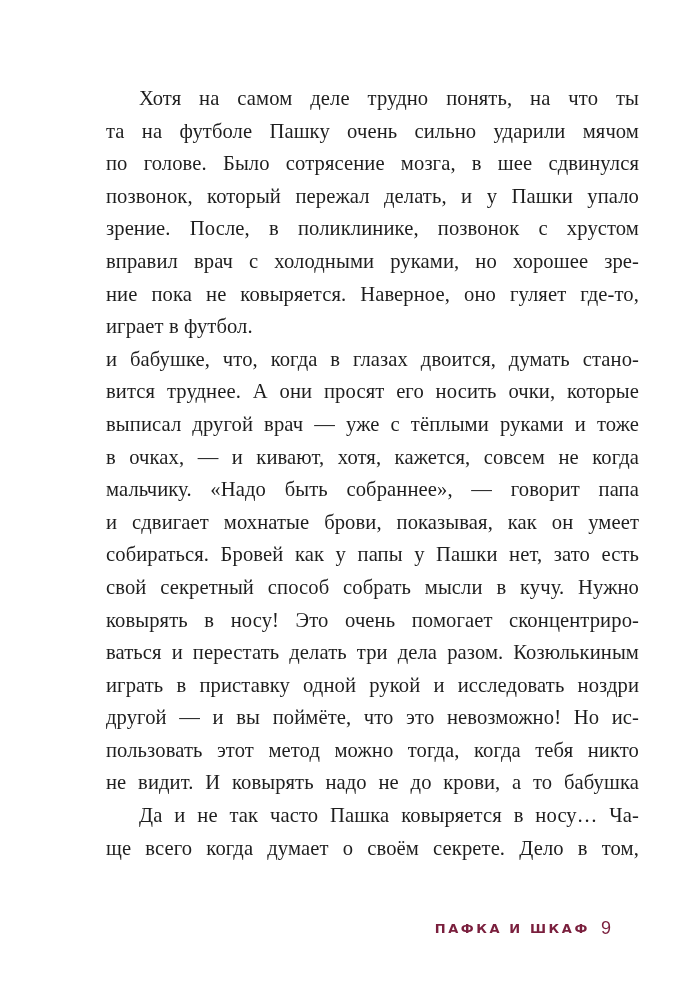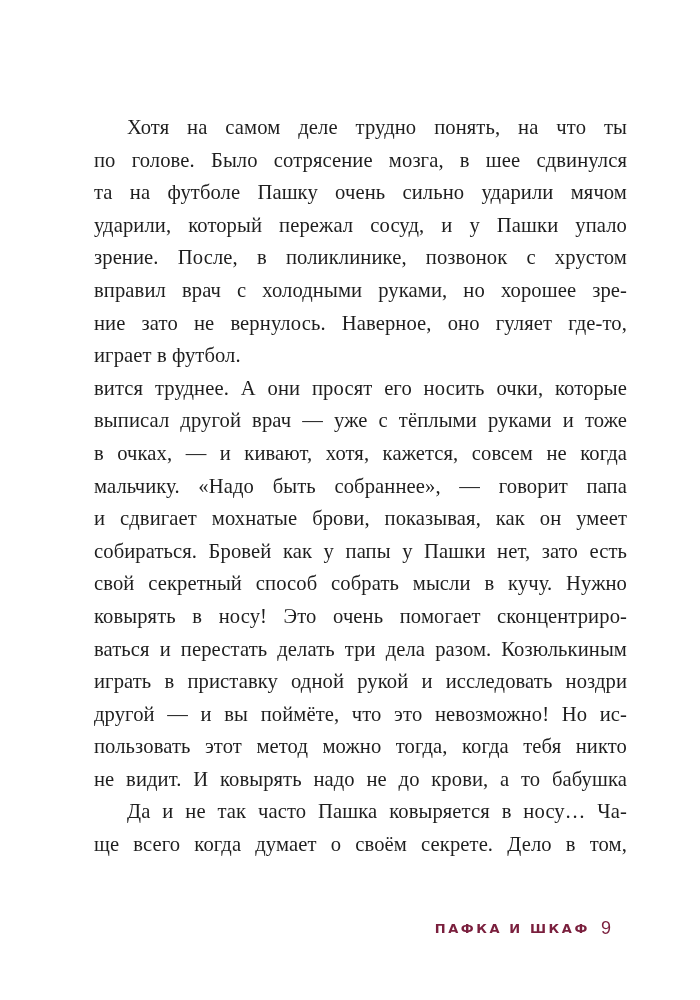--- a/index.html
+++ b/index.html
@@ -1,21 +1,21 @@
 <!DOCTYPE html>
 <html><head>
 <meta charset="utf-8">
 <style>
   html, body { margin: 0; padding: 0; }
   body {
     width: 700px; height: 1000px; background: #ffffff; position: relative; overflow: hidden;
     font-family: "Liberation Serif", "DejaVu Serif", serif; color: #1e1e1e;
   }
   .text-block {
-    position: absolute; left: 94px; top: 82px; width: 533px; margin-top: 29px;
+    position: absolute; left: 106px; top: 82px; width: 533px;
   }
   .line {
     font-size: 20.6px; line-height: 32.6px; height: 32.6px; white-space: nowrap;
     text-align: justify; text-align-last: justify; letter-spacing: 0.1px;
   }
   .line.indent { padding-left: 33px; }
   .line.last { text-align-last: left; }
   .footer {
     position: absolute; top: 918px; left: 0; width: 700px; height: 30px;
   }
@@ -28,28 +28,29 @@
     position: absolute; left: 601px; top: 0px;
     font-family: "Liberation Sans", "DejaVu Sans", sans-serif; font-size: 18px; color: #7a1f3d;
   }
 </style>
 </head>
 <body>
 
 <div class="text-block">
 
   <div class="line indent">Хотя на самом деле трудно понять, на что ты</div>
+  <div class="line">та на футболе Пашку очень сильно ударили мячом</div>
   <div class="line">по голове. Было сотрясение мозга, в шее сдвинулся</div>
-  <div class="line">та на футболе Пашку очень сильно ударили мячом</div>
-  <div class="line">ударили, который пережал сосуд, и у Пашки упало</div>
+  <div class="line">позвонок, который пережал делать, и у Пашки упало</div>
   <div class="line">зрение. После, в поликлинике, позвонок с хрустом</div>
   <div class="line">вправил врач с холодными руками, но хорошее зре-</div>
-  <div class="line">ние зато не вернулось. Наверное, оно гуляет где-то,</div>
+  <div class="line">ние пока не ковыряется. Наверное, оно гуляет где-то,</div>
   <div class="line last">играет в футбол.</div>
 
+  <div class="line">и бабушке, что, когда в глазах двоится, думать стано-</div>
   <div class="line">вится труднее. А они просят его носить очки, которые</div>
   <div class="line">выписал другой врач — уже с тёплыми руками и тоже</div>
   <div class="line">в очках, — и кивают, хотя, кажется, совсем не когда</div>
   <div class="line">мальчику. «Надо быть собраннее», — говорит папа</div>
   <div class="line">и сдвигает мохнатые брови, показывая, как он умеет</div>
   <div class="line">собираться. Бровей как у папы у Пашки нет, зато есть</div>
   <div class="line">свой секретный способ собрать мысли в кучу. Нужно</div>
   <div class="line">ковырять в носу! Это очень помогает сконцентриро-</div>
   <div class="line">ваться и перестать делать три дела разом. Козюлькиным</div>
   <div class="line">играть в приставку одной рукой и исследовать ноздри</div>

